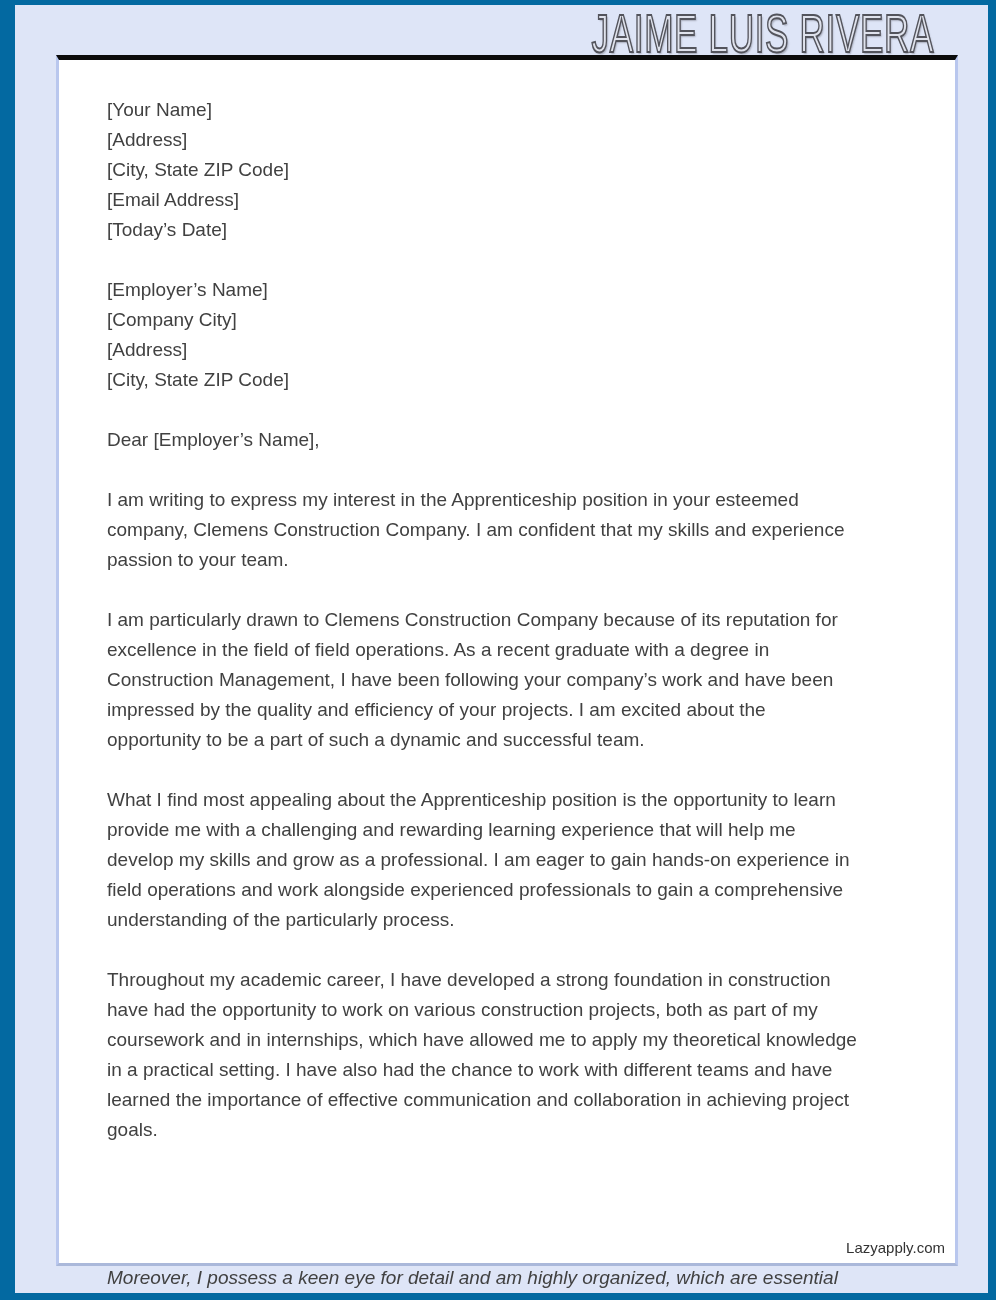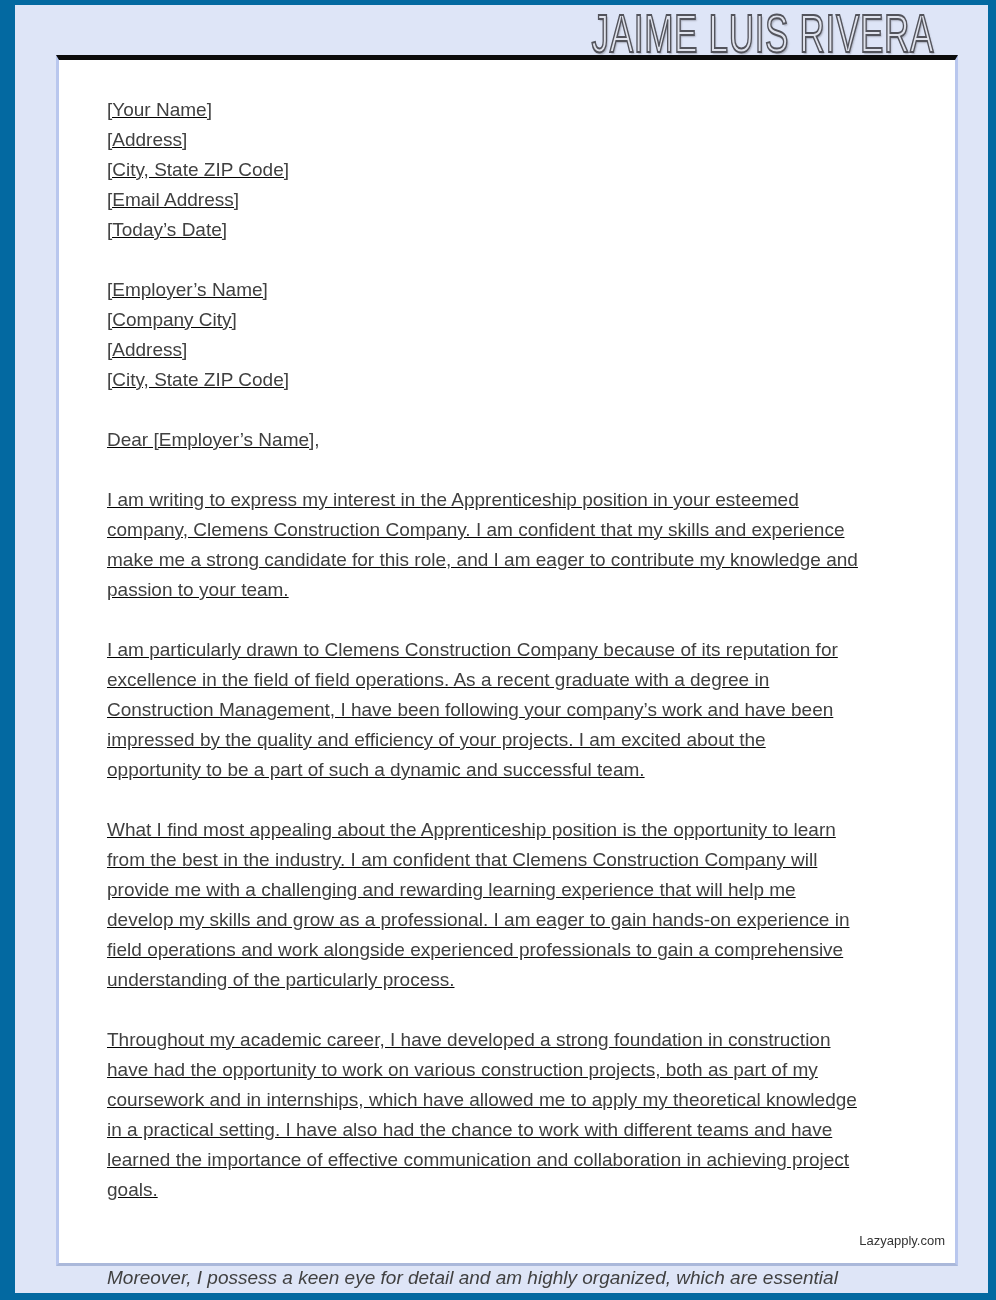--- a/index.html
+++ b/index.html
@@ -40,33 +40,33 @@
     left:41px; top:50px;
     width:902px; height:1211px;
     background:#ffffff;
     border-top:5px solid #0b0b0b;
     border-left:3px solid #b9c7ee;
     border-right:3px solid #b9c7ee;
     border-bottom:3px solid #aab8da;
     padding:35px 40px 0 48px;
   }
 
-  .block { margin-bottom:30px;text-decoration:underline; }
+  .block { margin-bottom:30px; }
   .line {
     height:30px;
     line-height:30px;
     font-size:19px;
     color:#414141;
     white-space:nowrap;
   }
 
   .watermark {
     position:absolute;
-    right:10px; bottom:13px;
-    font-size:13px;
+    right:10px; bottom:6px;
+    font-size:15px;
     line-height:18px;
     color:#333333;
     white-space:nowrap;
   }
 
   
   .overflow {
     position:absolute;
     left:92px; top:1258px;
     height:30px; line-height:30px;
@@ -101,35 +101,33 @@
           <div class="line">[City, State ZIP Code]</div>
         </div>
 
       <div class="block">
         <div class="line">Dear [Employer’s Name],</div>
       </div>
 
       <div class="block">
           <div class="line">I am writing to express my interest in the Apprenticeship position in your esteemed</div>
           <div class="line">company, Clemens Construction Company. I am confident that my skills and experience</div>
-          <div class="line">make me a strong candidate for this role, and I am eager to contribute my knowledge and</div>
           <div class="line">passion to your team.</div>
         </div>
 
       <div class="block">
           <div class="line">I am particularly drawn to Clemens Construction Company because of its reputation for</div>
           <div class="line">excellence in the field of field operations. As a recent graduate with a degree in</div>
           <div class="line">Construction Management, I have been following your company’s work and have been</div>
           <div class="line">impressed by the quality and efficiency of your projects. I am excited about the</div>
           <div class="line">opportunity to be a part of such a dynamic and successful team.</div>
         </div>
 
       <div class="block">
           <div class="line">What I find most appealing about the Apprenticeship position is the opportunity to learn</div>
-          <div class="line">from the best in the industry. I am confident that Clemens Construction Company will</div>
           <div class="line">provide me with a challenging and rewarding learning experience that will help me</div>
           <div class="line">develop my skills and grow as a professional. I am eager to gain hands-on experience in</div>
           <div class="line">field operations and work alongside experienced professionals to gain a comprehensive</div>
           <div class="line">understanding of the particularly process.</div>
         </div>
 
       <div class="block">
           <div class="line">Throughout my academic career, I have developed a strong foundation in construction</div>
           <div class="line">have had the opportunity to work on various construction projects, both as part of my</div>
           <div class="line">coursework and in internships, which have allowed me to apply my theoretical knowledge</div>

